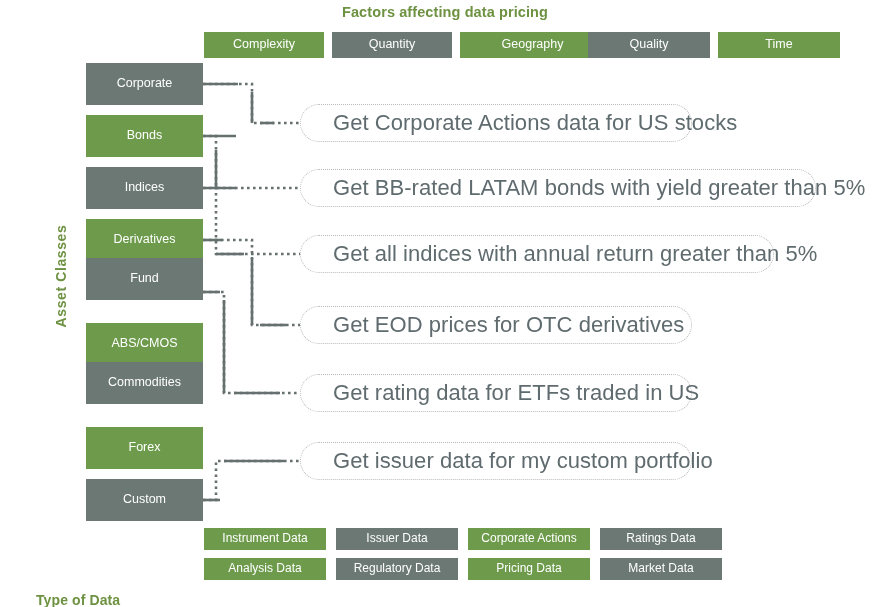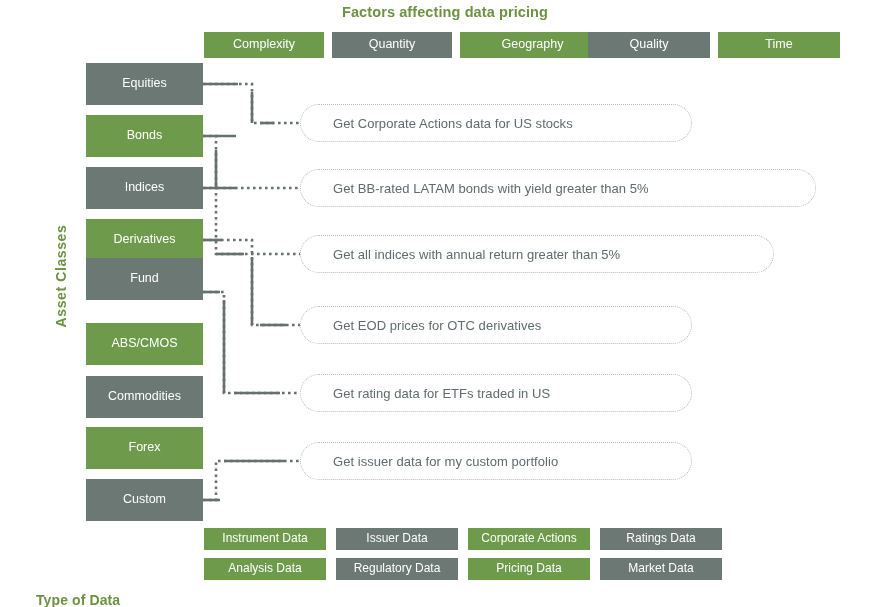--- a/index.html
+++ b/index.html
@@ -98,21 +98,21 @@
   
   .pill {
     position: absolute;
     box-sizing: border-box;
     border: 1.4px dotted #b9b9b9;
     border-radius: 24px;
     background: #ffffff;
     display: flex;
     align-items: center;
     color: #5f6b6e;
-    font-size: 13px;
+    font-size: 22px;
     padding-left: 32px;
     letter-spacing: 0.05px;
     white-space: nowrap;
   }
 
   
   #wires {
     position: absolute;
     left: 0;
     top: 0;
@@ -174,27 +174,27 @@
 
   <div>
     <div class="chip factor green" style="left:196px;width:120px">Complexity</div>
     <div class="chip factor gray" style="left:324px;width:120px">Quantity</div>
     <div class="chip factor green" style="left:452px;width:145px">Geography</div>
     <div class="chip factor gray" style="left:580px;width:122px">Quality</div>
     <div class="chip factor green" style="left:710px;width:122px">Time</div>
   </div>
 
   <div>
-    <div class="chip asset gray" style="top:63px">Equities</div>
+    <div class="chip asset gray" style="top:63px">Corporate</div>
     <div class="chip asset green" style="top:115px">Bonds</div>
     <div class="chip asset gray" style="top:167px">Indices</div>
     <div class="chip asset green" style="top:219px">Derivatives</div>
     <div class="chip asset gray" style="top:258px">Fund</div>
     <div class="chip asset green" style="top:323px">ABS/CMOS</div>
-    <div class="chip asset gray" style="top:376px">Commodities</div>
+    <div class="chip asset gray" style="top:362px">Commodities</div>
     <div class="chip asset green" style="top:427px">Forex</div>
     <div class="chip asset gray" style="top:479px">Custom</div>
   </div>
 
   <div>
     <div class="pill" style="left:292px;top:104px;width:392px;height:38px">Get Corporate Actions data for US stocks</div>
     <div class="pill" style="left:292px;top:169px;width:516px;height:38px">Get BB-rated LATAM bonds with yield greater than 5%</div>
     <div class="pill" style="left:292px;top:235px;width:474px;height:38px">Get all indices with annual return greater than 5%</div>
     <div class="pill" style="left:292px;top:306px;width:392px;height:38px">Get EOD prices for OTC derivatives</div>
     <div class="pill" style="left:292px;top:374px;width:392px;height:38px">Get rating data for ETFs traded in US</div>

